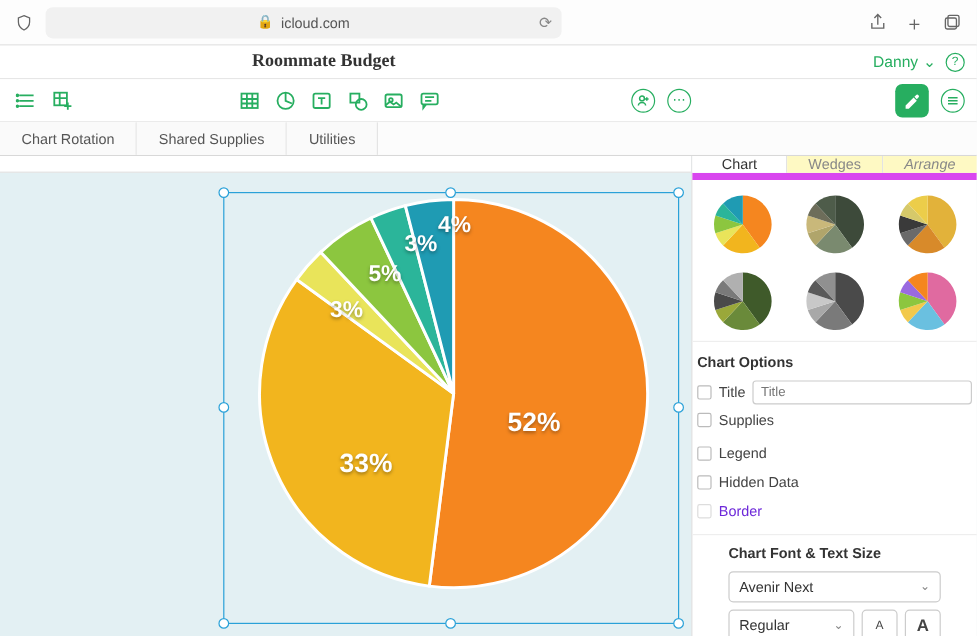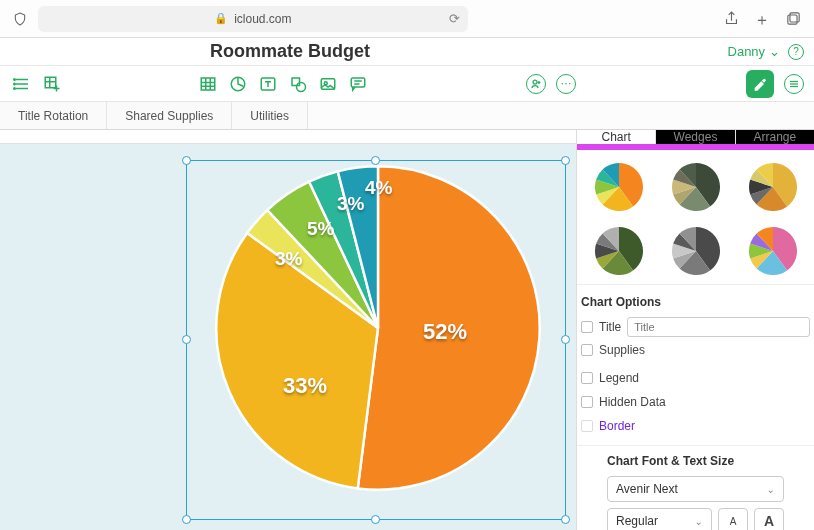--- a/index.html
+++ b/index.html
@@ -9,21 +9,21 @@
   .browser-bar { height: 38px; background: #fdfdfd; border-bottom: 1px solid #ddd; display: flex; align-items: center; padding: 0 12px; gap: 10px; }
   .shield { width: 16px; height: 18px; }
   .addr { flex: 0 0 430px; height: 26px; background: #f1f1f1; border-radius: 6px; display: flex; align-items: center; justify-content: center; gap: 6px; color: #555; font-size: 12px; position: relative; }
   .addr .lock { font-size: 11px; color: #777; }
   .addr .reload { position: absolute; right: 8px; color: #888; font-size: 13px; }
   .br-right { margin-left: auto; display: flex; gap: 14px; color: #666; }
   .br-right svg, .br-right .glyph { width: 17px; height: 17px; font-size: 16px; color: #666; }
 
   
   .app-header { height: 28px; display: flex; align-items: center; border-bottom: 1px solid #e6e6e6; background: #fff; }
-  .doc-title { margin-left: 210px; font-size: 18px; font-weight: 600; color: #333; }
+  .doc-title { margin-left: 210px; font-size: 15px; font-weight: 600; color: #333; font-family: Liberation Serif, serif; }
   .user { margin-left: auto; margin-right: 8px; color: #27ae60; font-size: 13px; display: flex; align-items: center; gap: 4px; }
   .help { width: 16px; height: 16px; border: 1.5px solid #27ae60; border-radius: 50%; color: #27ae60; font-size: 10px; display: flex; align-items: center; justify-content: center; margin-right: 10px; }
 
   
   .toolbar { height: 36px; background: #fff; border-bottom: 1px solid #e6e6e6; display: flex; align-items: center; padding: 0 10px; gap: 6px; }
   .tb-btn { width: 24px; height: 24px; display: flex; align-items: center; justify-content: center; color: #27ae60; border-radius: 4px; }
   .tb-sep { width: 120px; }
   .tb-right { margin-left: auto; display: flex; gap: 10px; align-items: center; }
   .format-btn { width: 28px; height: 28px; background: #27ae60; border-radius: 6px; display: flex; align-items: center; justify-content: center; color: #fff; }
   .circle-btn { width: 20px; height: 20px; border: 1.5px solid #27ae60; border-radius: 50%; color: #27ae60; display: flex; align-items: center; justify-content: center; font-size: 11px; }
@@ -44,23 +44,23 @@
   .h-nw{left:-5px;top:-5px}.h-n{left:calc(50% - 5px);top:-5px}.h-ne{right:-5px;top:-5px}
   .h-w{left:-5px;top:calc(50% - 5px)}.h-e{right:-5px;top:calc(50% - 5px)}
   .h-sw{left:-5px;bottom:-5px}.h-s{left:calc(50% - 5px);bottom:-5px}.h-se{right:-5px;bottom:-5px}
 
   .pie-wrap { position: absolute; left: 26px; top: 2px; width: 330px; height: 330px; }
   .pie-label { position: absolute; color: #fff; font-weight: 700; font-size: 22px; text-shadow: 0 2px 3px rgba(0,0,0,.35); }
 
   
   .inspector { width: 238px; background: #fff; border-left: 1px solid #ddd; display: flex; flex-direction: column; font-size: 12px; color: #444; }
   .insp-tabs { display: flex; height: 32px; border-bottom: 6px solid #d946ef; }
-  .insp-tab { flex: 1; display: flex; align-items: center; justify-content: center; color: #888; font-size: 12px; background: #000000; border-right: 1px solid #e3e3e3; }
+  .insp-tab { flex: 1; display: flex; align-items: center; justify-content: center; color: #888; font-size: 12px; background: #fef9c3; border-right: 1px solid #e3e3e3; }
   .insp-tab.active { background: #fff; color: #333; font-weight: 500; }
-  .insp-tab:last-child { border-right: none; }
+  .insp-tab:last-child { border-right: none; font-style: italic; }
 
   .styles { padding: 12px 14px 8px; display: grid; grid-template-columns: repeat(3, 1fr); gap: 14px 22px; border-bottom: 1px solid #eee; }
   .style-thumb { width: 50px; height: 50px; border-radius: 50%; display: block; margin: 0 auto; }
 
   .section { padding: 10px 4px 6px; border-bottom: 1px solid #eee; }
   .sec-title { font-weight: 600; margin-bottom: 8px; color: #333; }
   .optrow { display: flex; align-items: center; gap: 6px; margin-bottom: 6px; }
   .cb { width: 12px; height: 12px; border: 1px solid #bbb; border-radius: 2px; background: #fff; }
   .title-input { flex:1; height: 20px; border: 1px solid #ccc; border-radius: 3px; padding: 0 6px; font-size: 11px; color:#aaa; background:#fff; }
   .disabled { color: #6d28d9; }
@@ -191,21 +191,21 @@
           <line x1="4" y1="7" x2="20" y2="7"></line>
           <line x1="4" y1="12" x2="20" y2="12"></line>
           <line x1="4" y1="17" x2="20" y2="17"></line>
         </svg>
       </div>
   </div>
 </div>
 
 <div class="sheet-tabs">
   <div class="sheet-tab">
-      <span>Title Rotation</span>
+      <span>Chart Rotation</span>
     </div>
   <div class="sheet-tab">
       <span>Shared Supplies</span>
     </div>
   <div class="sheet-tab">
       <span>Utilities</span>
     </div>
   <div class="sheet-tab rest"></div>
 </div>
 
@@ -215,21 +215,21 @@
     <div class="chart-sel">
       <div class="pie-wrap">
         <svg id="pie-svg" viewBox="0 0 200 200" width="330" height="330">
             <path d="M 100 100 L 100 2 A 98 98 0 1 1 87.71734311069815 197.22724072881883 Z" fill="#f5861f" stroke="#fff" stroke-width="1.5"></path>
             <path d="M 100 100 L 87.71734311069815 197.22724072881883 A 98 98 0 0 1 20.716334551255173 42.39704527533761 Z" fill="#f2b51e" stroke="#fff" stroke-width="1.5"></path>
             <path d="M 100 100 L 20.716334551255173 42.39704527533761 A 98 98 0 0 1 32.91438361898855 28.561074512701637 Z" fill="#e9e45a" stroke="#fff" stroke-width="1.5"></path>
             <path d="M 100 100 L 32.91438361898855 28.561074512701637 A 98 98 0 0 1 58.273629426622925 11.326948858330056 Z" fill="#8cc63f" stroke="#fff" stroke-width="1.5"></path>
             <path d="M 100 100 L 58.273629426622925 11.326948858330056 A 98 98 0 0 1 75.62839105784427 5.078850209394147 Z" fill="#2bb59a" stroke="#fff" stroke-width="1.5"></path>
             <path d="M 100 100 L 75.62839105784427 5.078850209394147 A 98 98 0 0 1 100.00000000000007 2 Z" fill="#1f9bb3" stroke="#fff" stroke-width="1.5"></path>
           </svg>
-        <div class="pie-label" style="left:210px;top:156px">52%</div>
+        <div class="pie-label" style="left:210px;top:176px">52%</div>
         <div class="pie-label" style="left:70px;top:210px">33%</div>
         <div class="pie-label" style="left:62px;top:85px;font-size:19px">3%</div>
         <div class="pie-label" style="left:94px;top:55px;font-size:19px">5%</div>
         <div class="pie-label" style="left:124px;top:30px;font-size:19px">3%</div>
         <div class="pie-label" style="left:152px;top:14px;font-size:19px">4%</div>
       </div>
       <div class="handle h-nw"></div>
       <div class="handle h-n"></div>
       <div class="handle h-ne"></div>
       <div class="handle h-w"></div>

